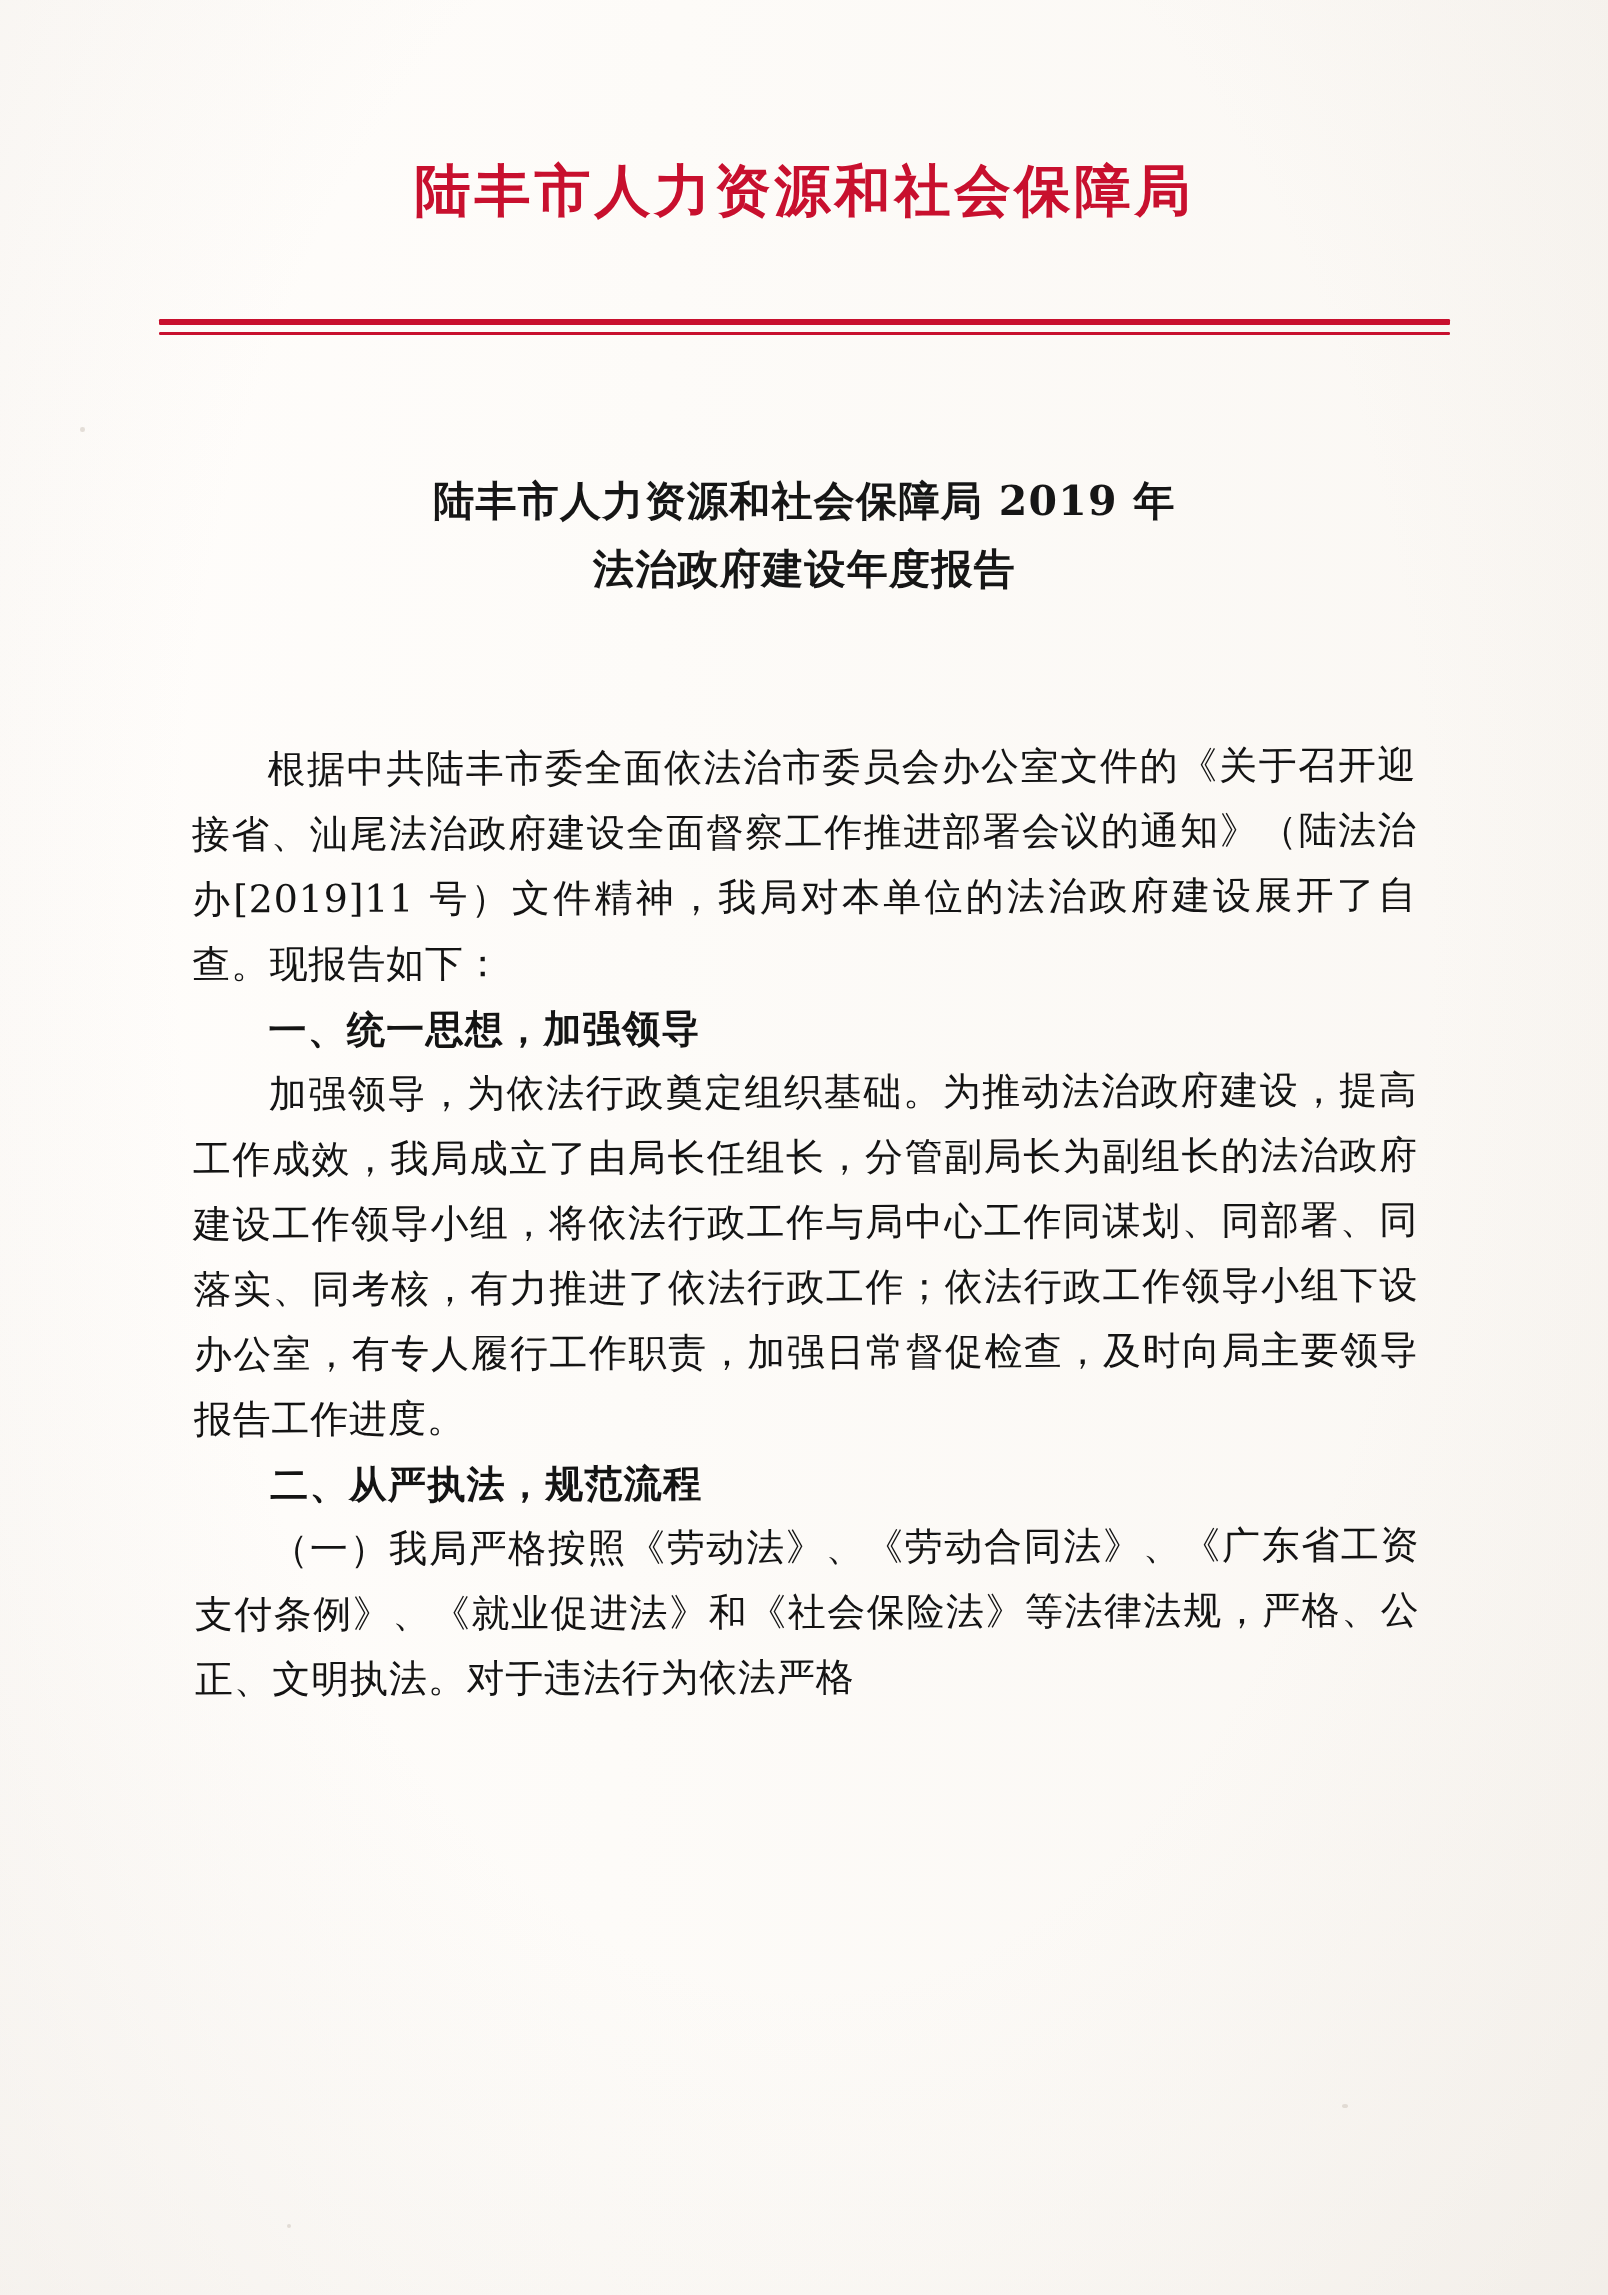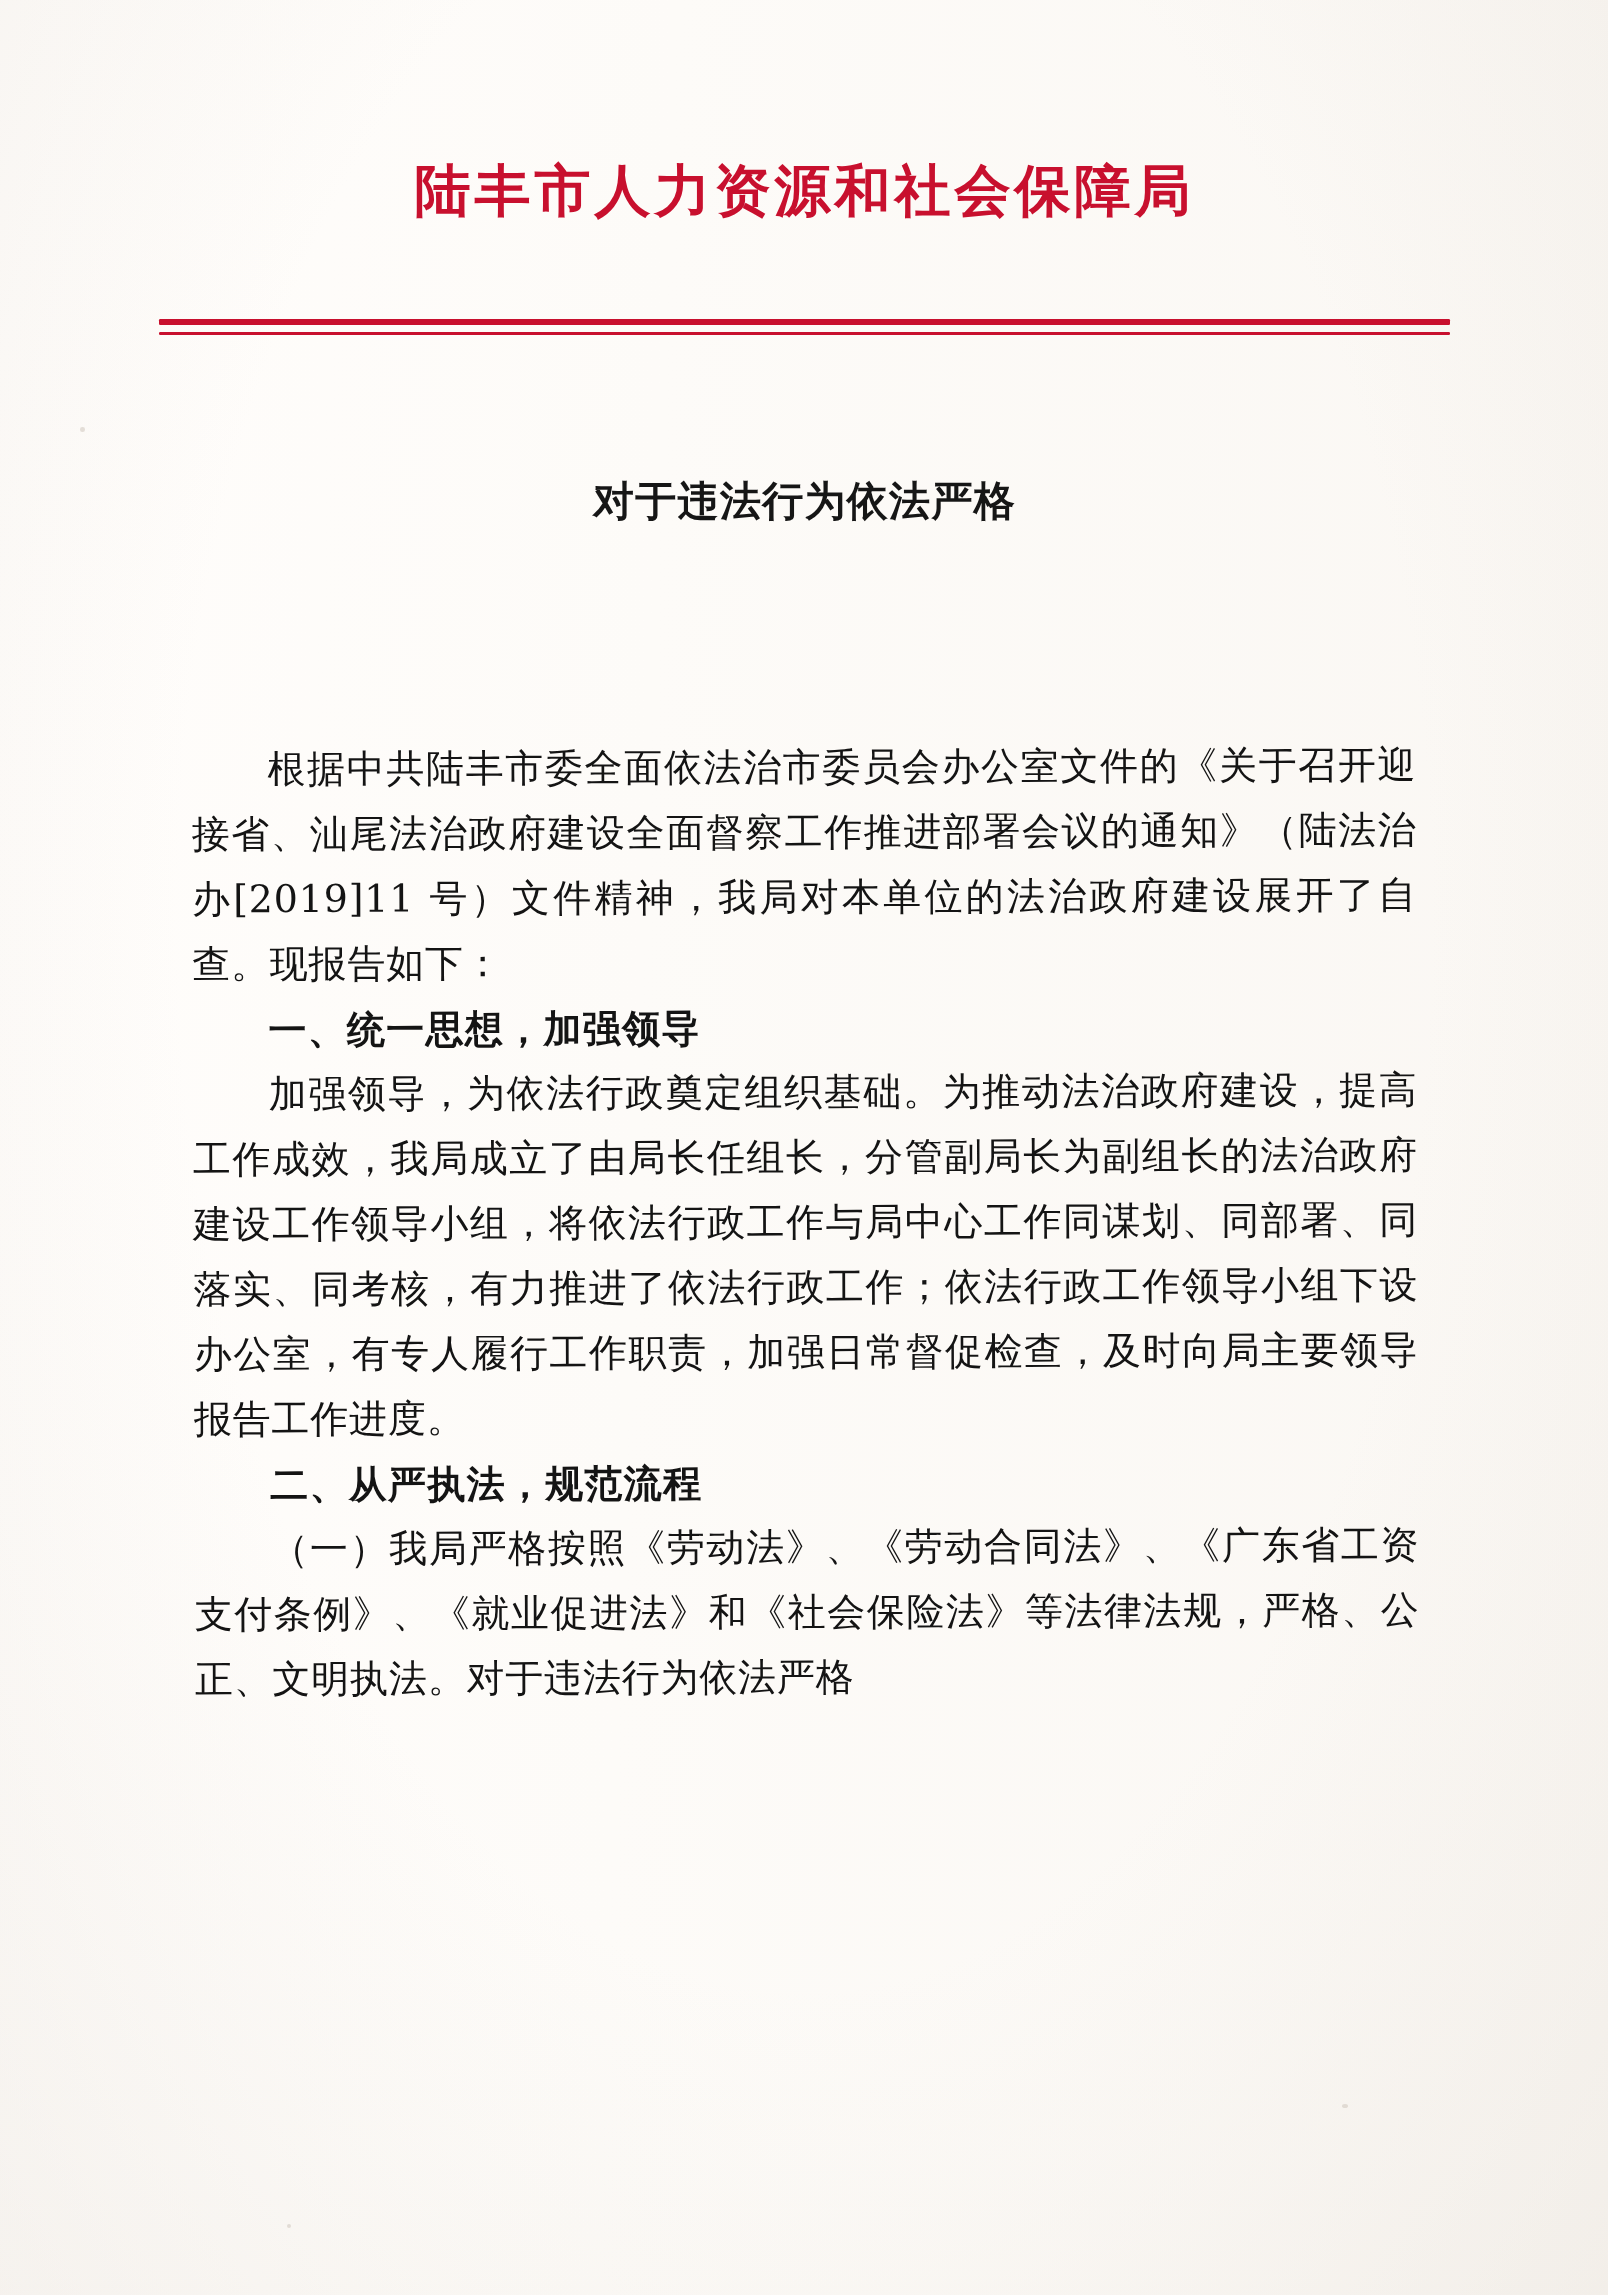--- a/index.html
+++ b/index.html
@@ -134,21 +134,22 @@
 
     <div class="letterhead">
       <div class="letterhead-title">陆丰市人力资源和社会保障局</div>
     </div>
     <div class="rule-wrap">
       <div class="rule-thick"></div>
       <div class="rule-thin"></div>
     </div>
 
     <div class="doc-title">
-      <span class="doc-title-line">对于违法行为依法严格</span>
+      <span class="doc-title-line">陆丰市人力资源和社会保障局 2019 年</span>
+      <span class="doc-title-line">法治政府建设年度报告</span>
     </div>
 
     <div class="body-block skew">
       <p class="para">根据中共陆丰市委全面依法治市委员会办公室文件的《关于召开迎接省、汕尾法治政府建设全面督察工作推进部署会议的通知》（陆法治办[2019]11 号）文件精神，我局对本单位的法治政府建设展开了自查。现报告如下：</p>
       <p class="heading">一、统一思想，加强领导</p>
       <p class="para">加强领导，为依法行政奠定组织基础。为推动法治政府建设，提高工作成效，我局成立了由局长任组长，分管副局长为副组长的法治政府建设工作领导小组，将依法行政工作与局中心工作同谋划、同部署、同落实、同考核，有力推进了依法行政工作；依法行政工作领导小组下设办公室，有专人履行工作职责，加强日常督促检查，及时向局主要领导报告工作进度。</p>
       <p class="heading">二、从严执法，规范流程</p>
       <p class="para">（一）我局严格按照《劳动法》、《劳动合同法》、《广东省工资支付条例》、《就业促进法》和《社会保险法》等法律法规，严格、公正、文明执法。对于违法行为依法严格</p>
     </div>
 

